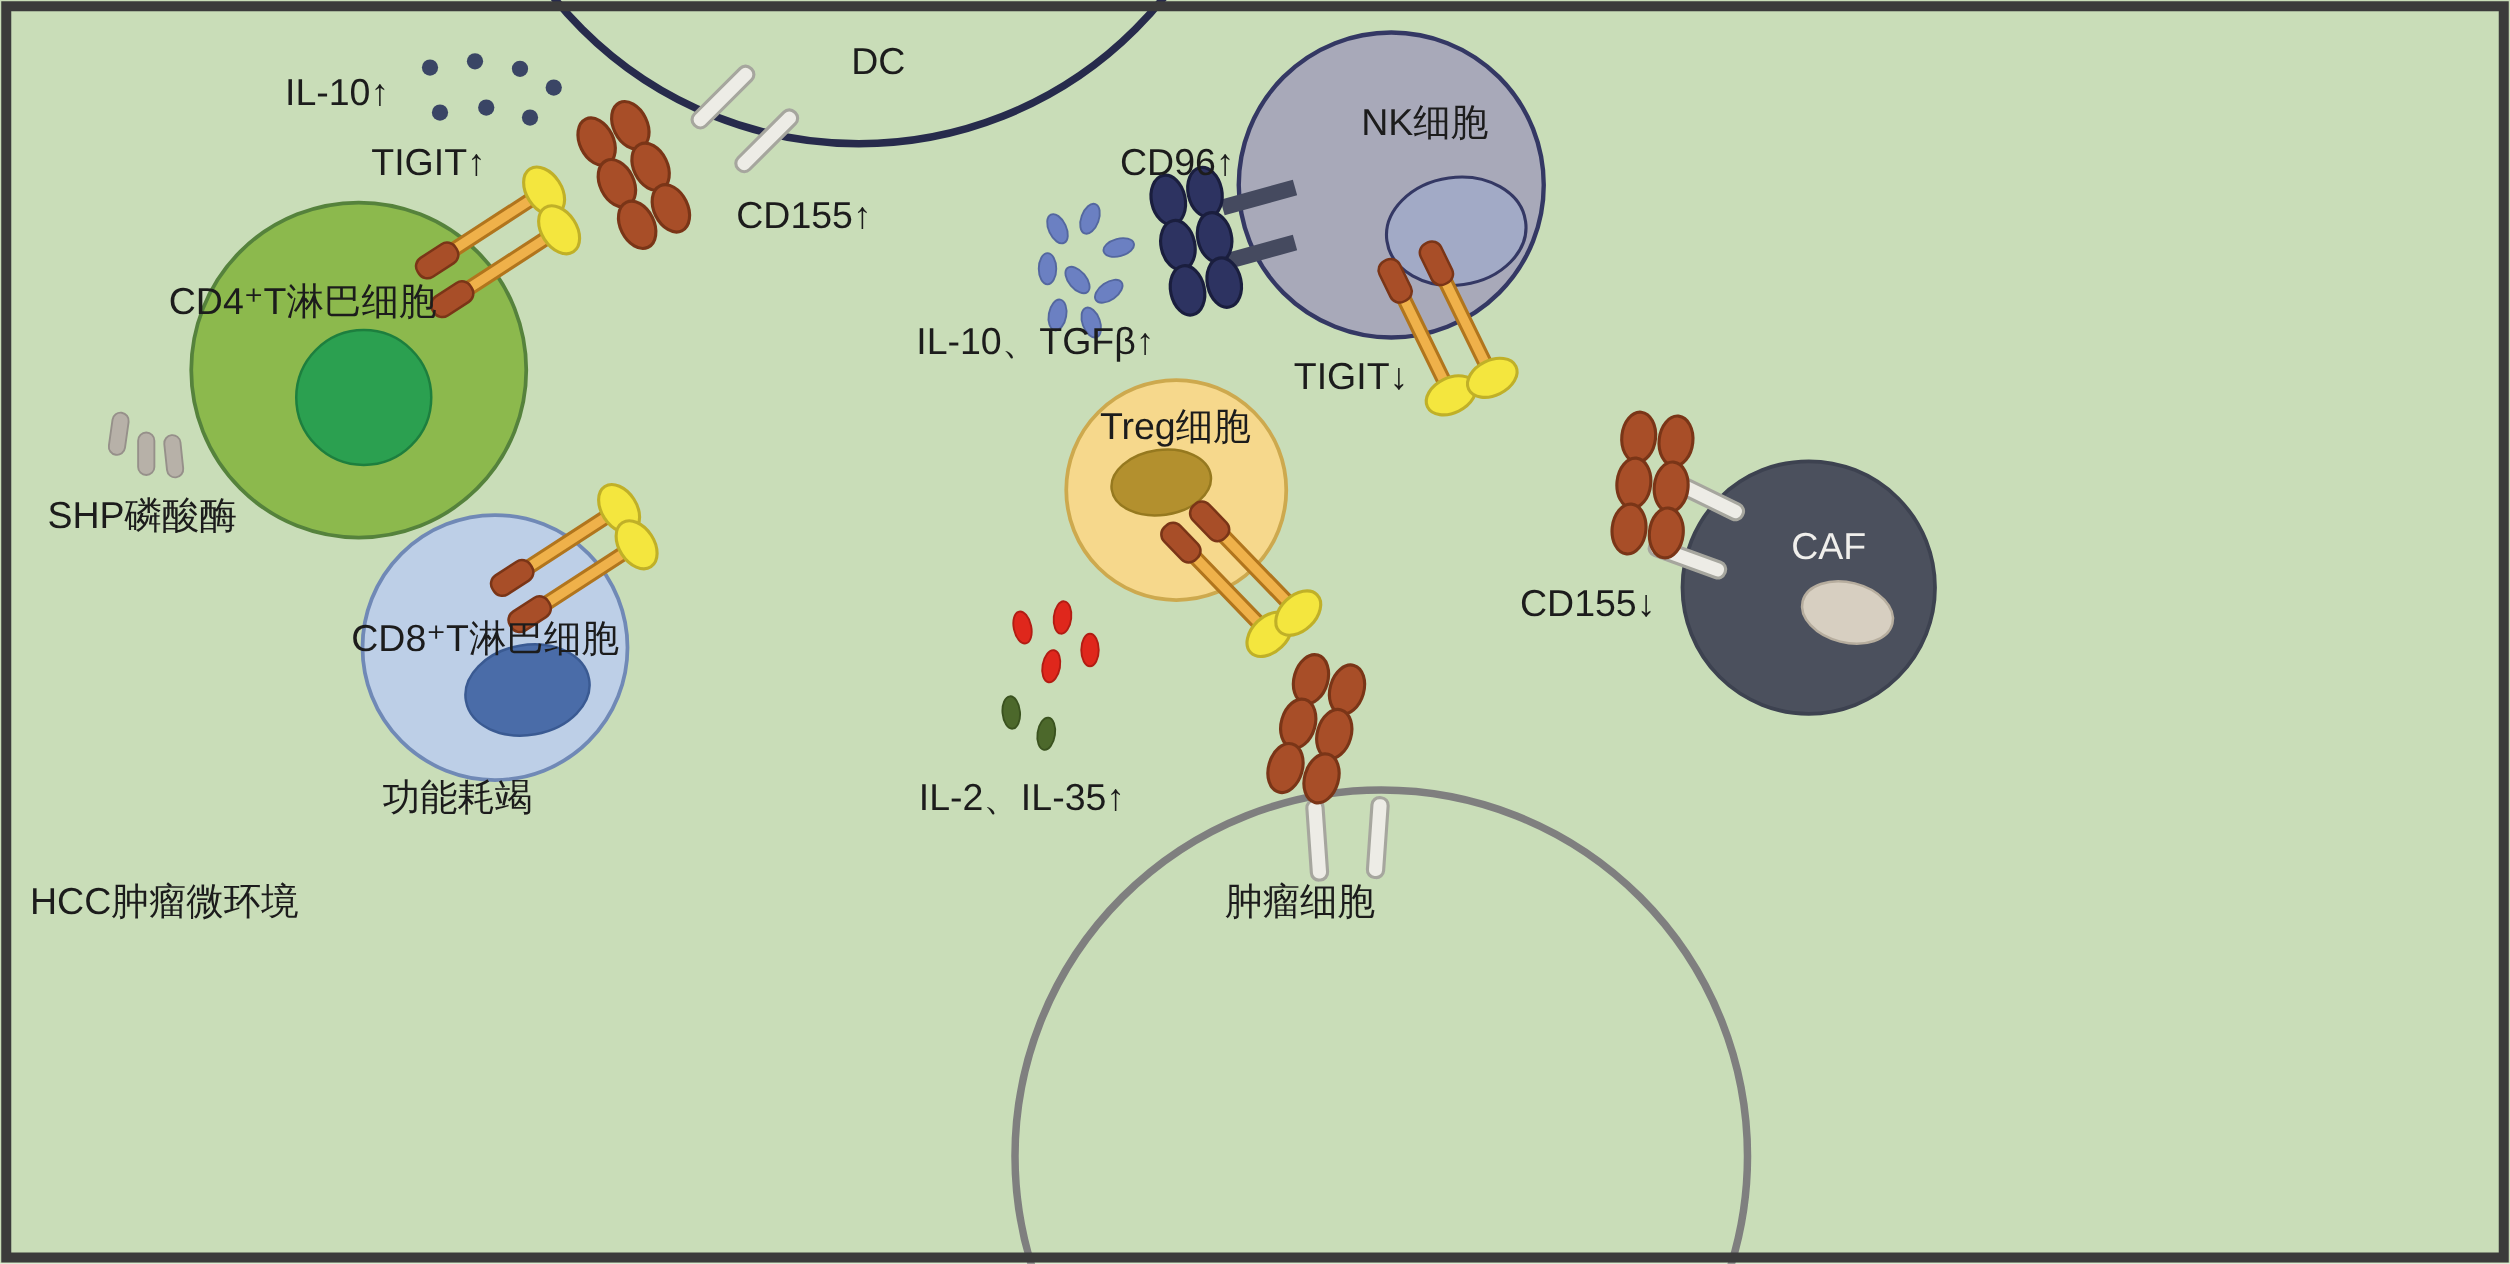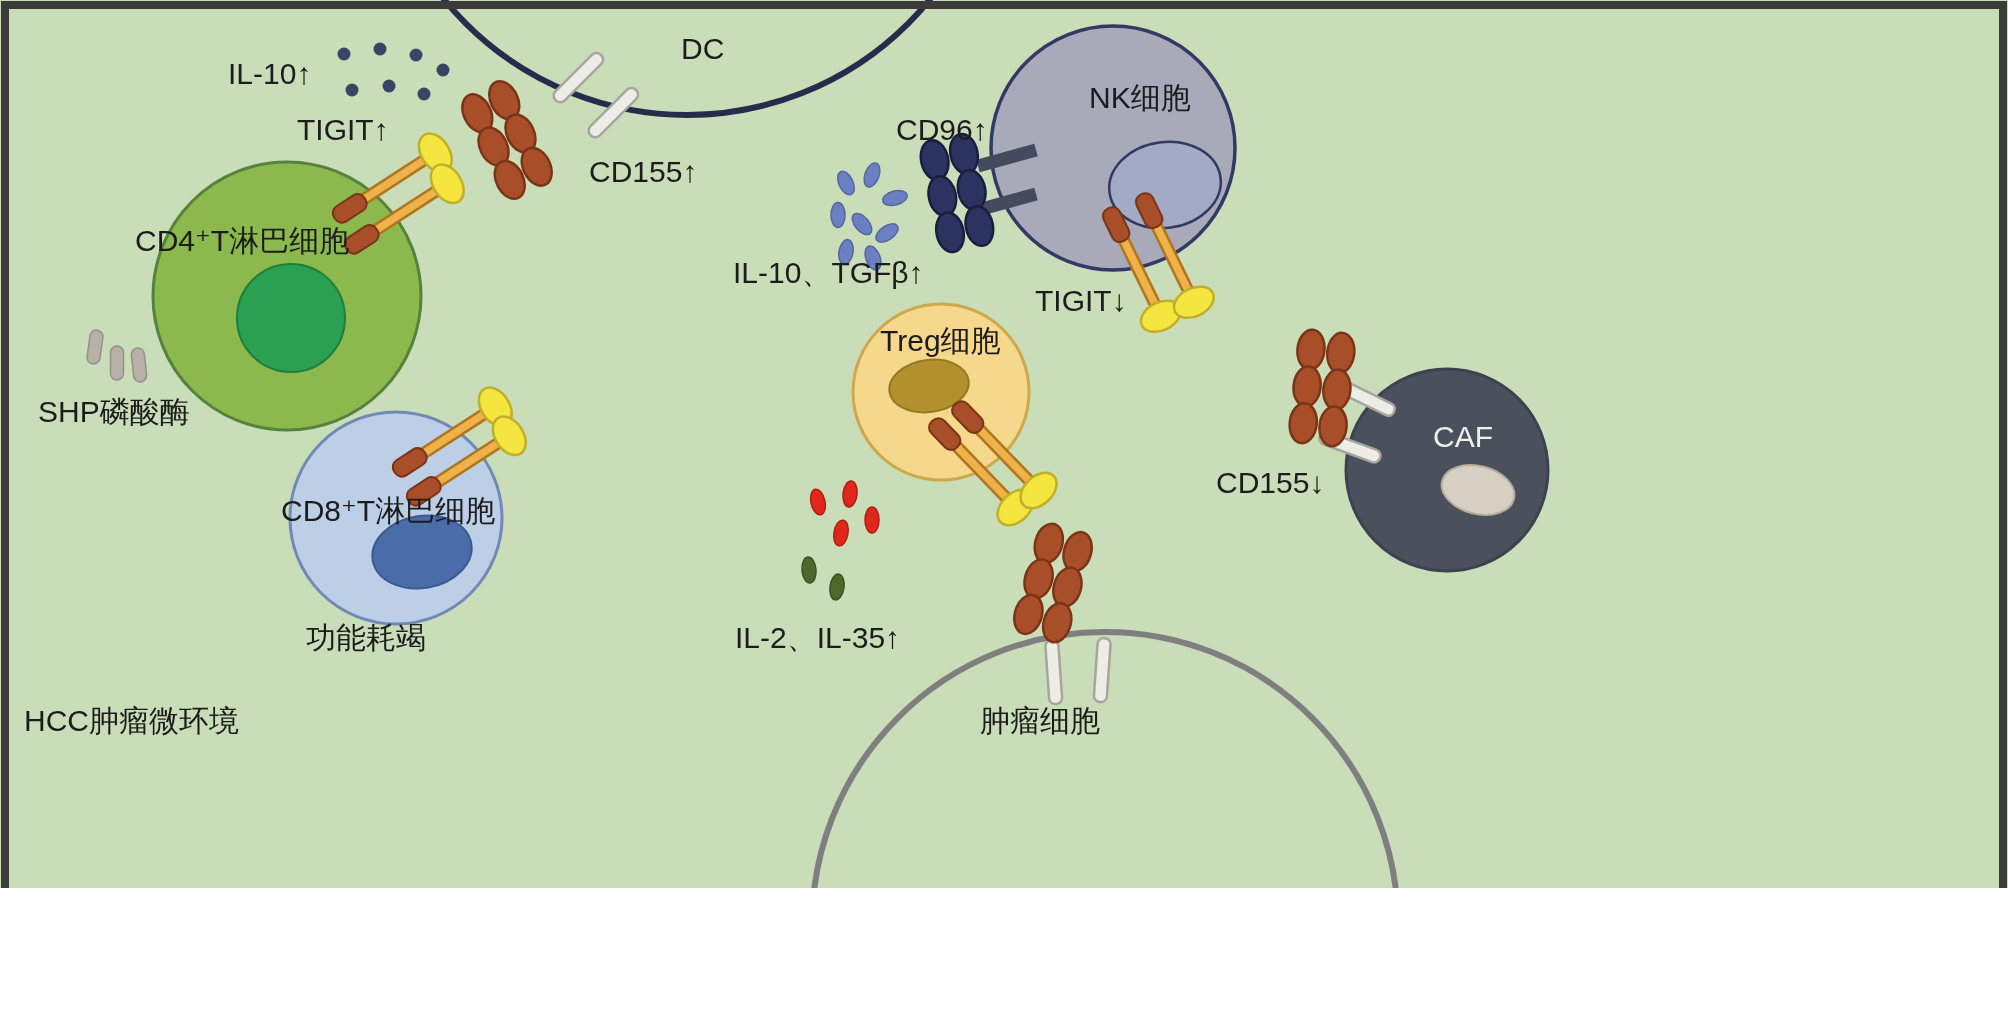--- a/index.html
+++ b/index.html
@@ -1,16 +1,16 @@
 <!DOCTYPE html>
 <html><head>
 <meta charset="utf-8">
 <style>
   html,body{margin:0;padding:0;background:#ffffff;}
-  .stage{width:2008px;height:888px;position:relative;}
+  .stage{width:2008px;height:1011px;position:relative;}
   svg{display:block;}
   text{font-family:"Liberation Sans","DejaVu Sans",sans-serif;font-size:30px;fill:#1c1c1c;}
   .lbl-white{fill:#f0efec;}
   .membrane-dc{fill:none;stroke:#272b4c;stroke-width:6;}
   .membrane-tumor{fill:none;stroke:#7f7f7f;stroke-width:6;}
   .cd4-cell{fill:#8cb94d;stroke:#55823c;stroke-width:3;}
   .cd4-nuc{fill:#2ba050;stroke:#1d7f3e;stroke-width:2;}
   .cd8-cell{fill:#bdcfe7;stroke:#7089b6;stroke-width:3;}
   .cd8-nuc{fill:#4a6ca8;stroke:#3a5a92;stroke-width:2;}
   .nk-cell{fill:#a8a9b9;stroke:#343864;stroke-width:3.5;}

